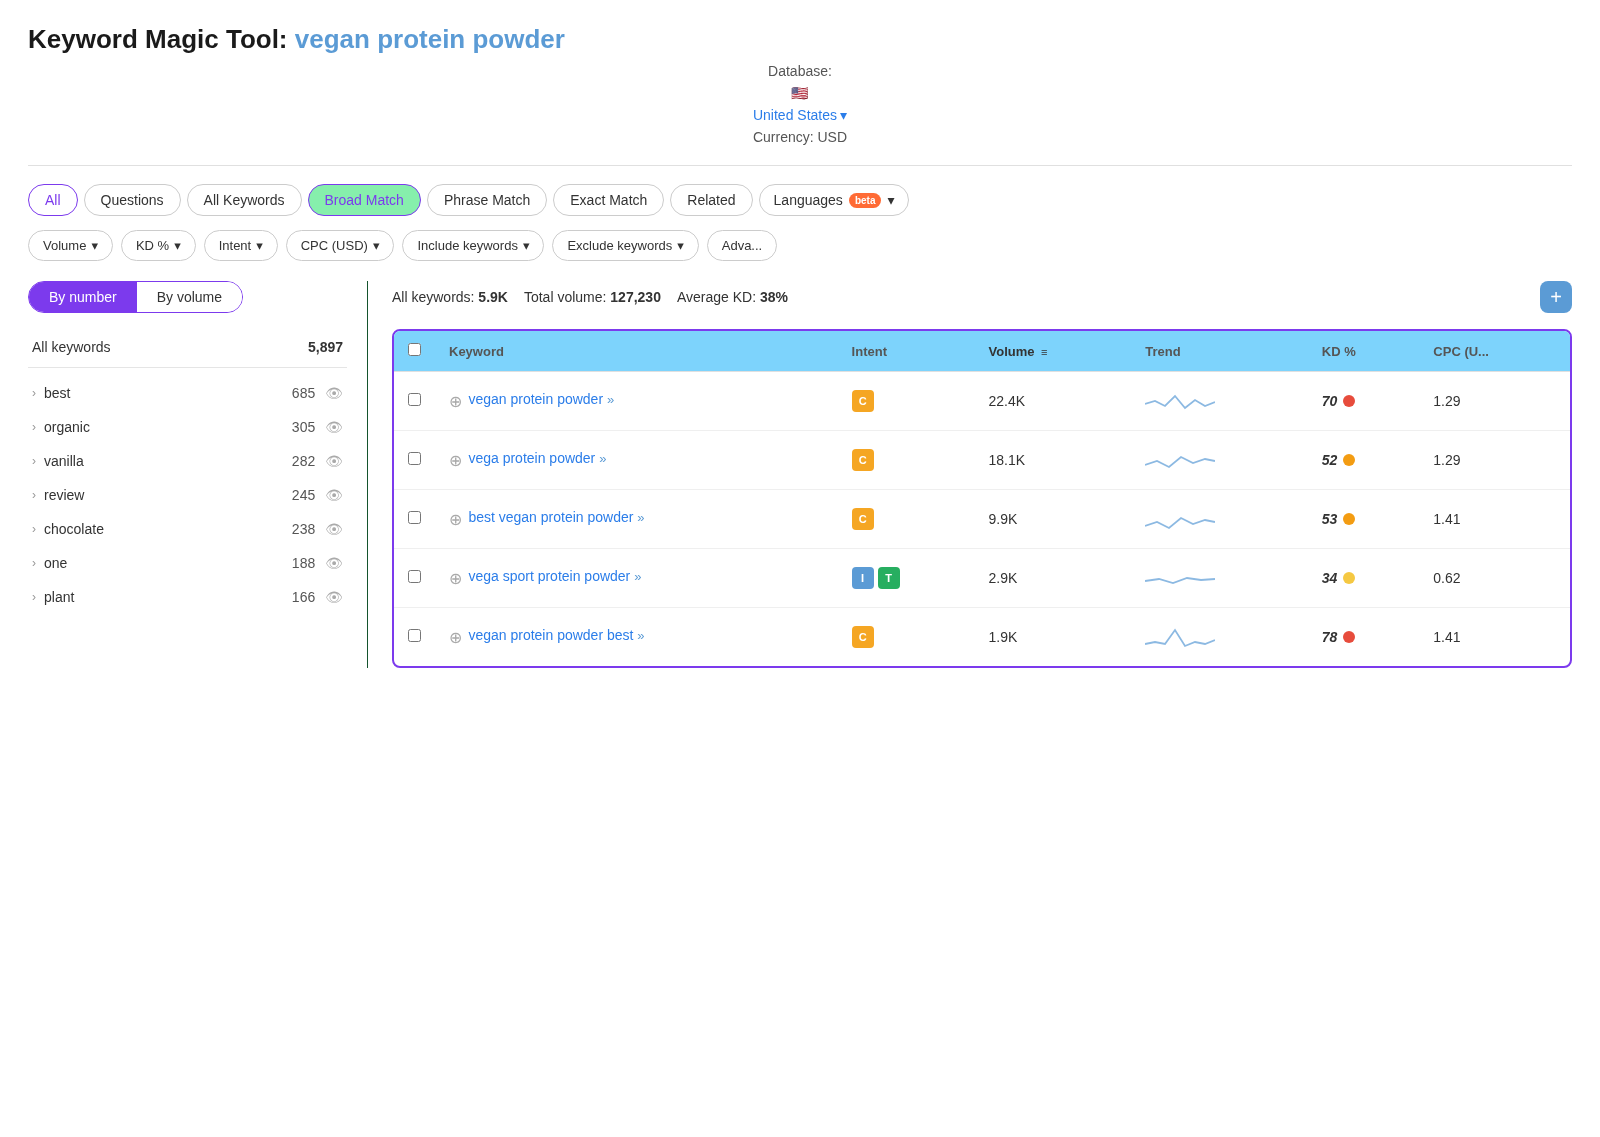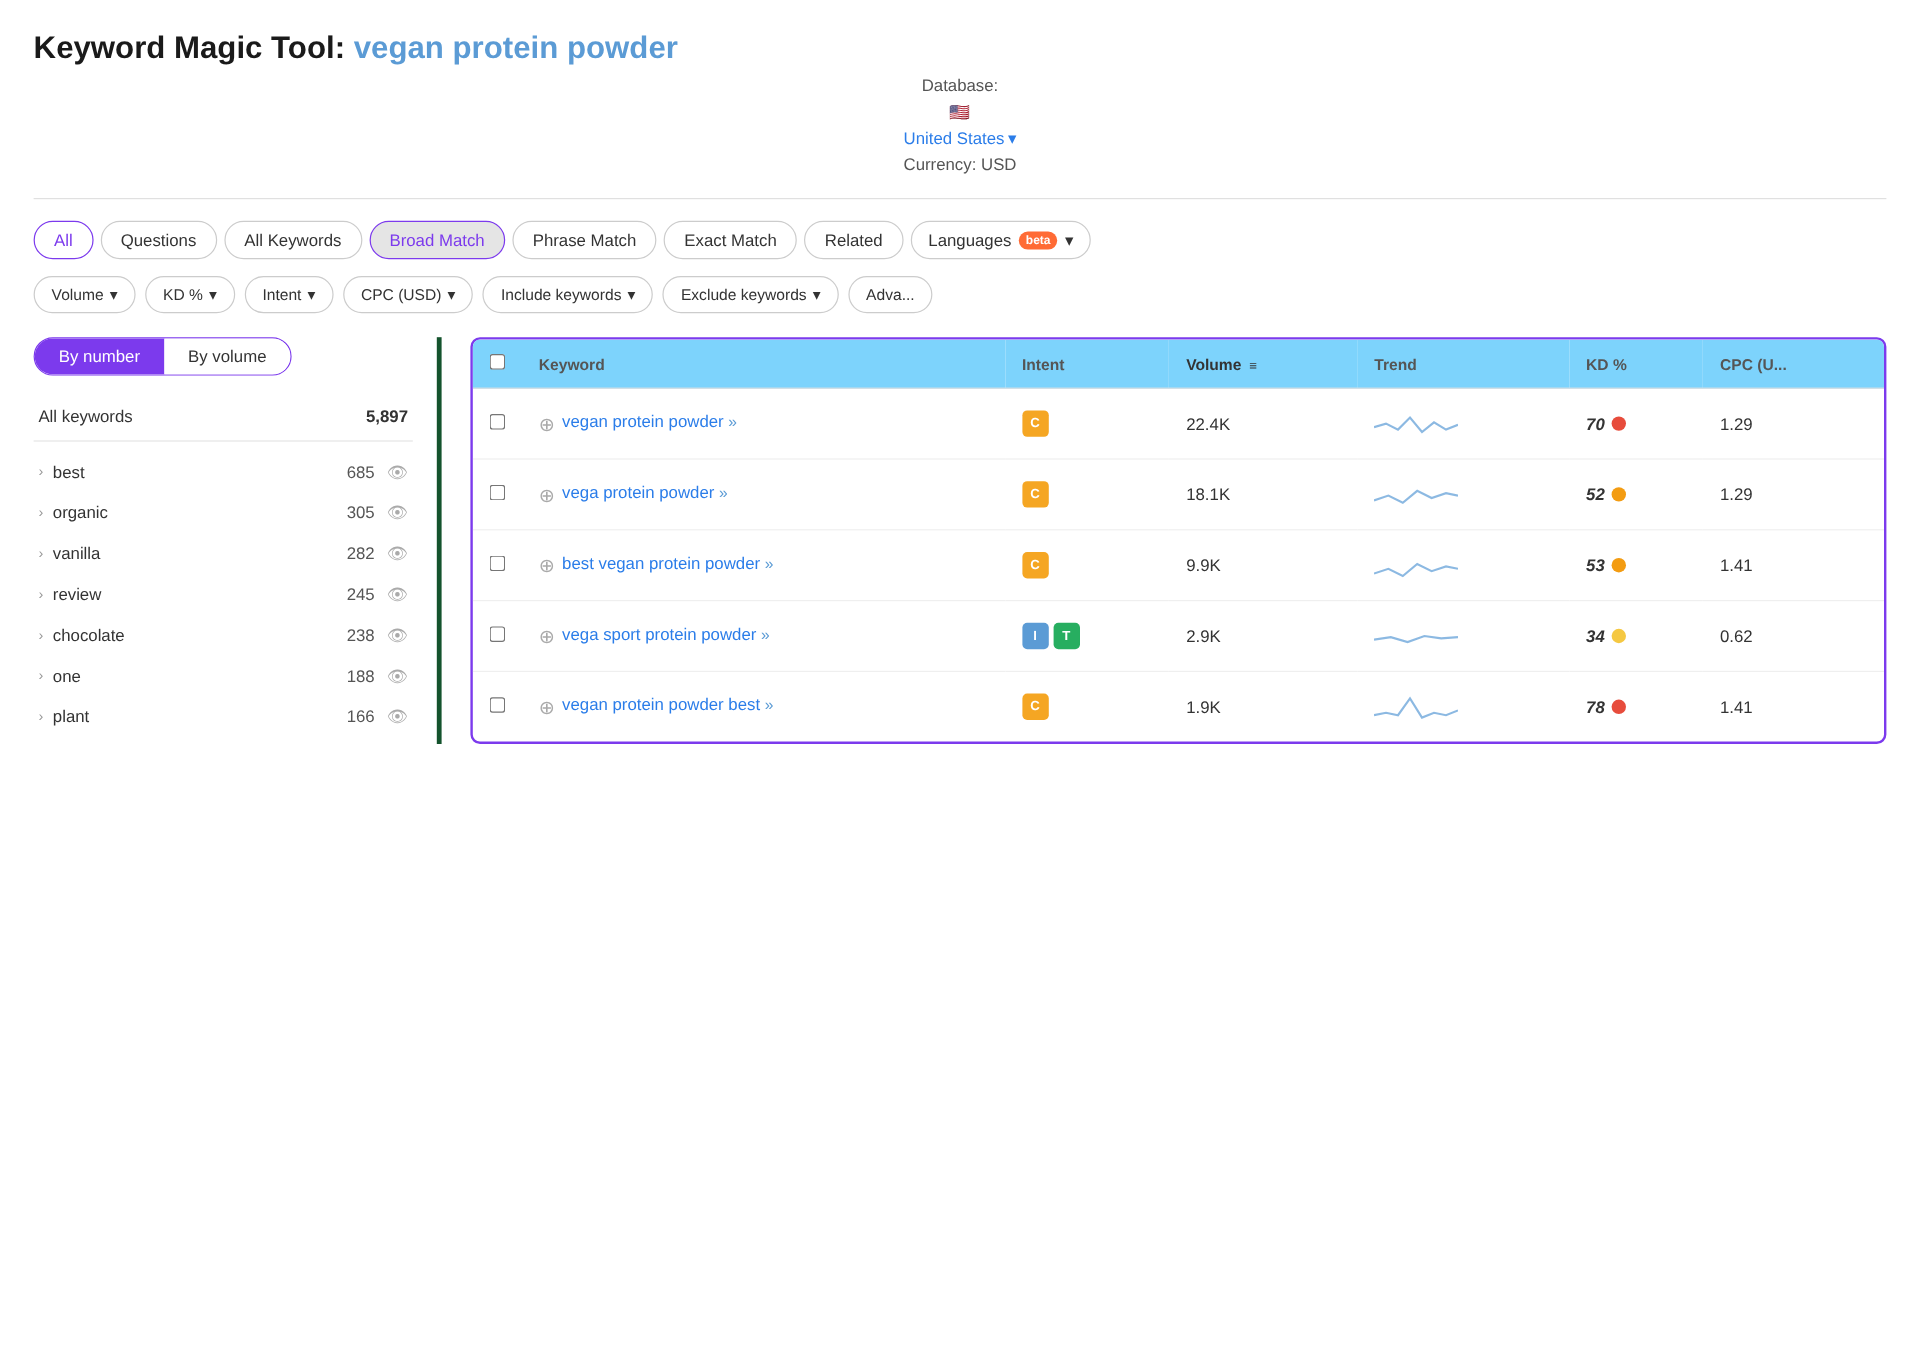--- a/index.html
+++ b/index.html
@@ -24,21 +24,21 @@
       background: #fff;
       color: #333;
       font-size: 14px;
       cursor: pointer;
       font-weight: 500;
       white-space: nowrap;
     }
     .tab-btn.active {
       border-color: #7c3aed;
       color: #7c3aed;
-      background: #e5e5e5;
+      background: #86efac;
     }
     .tab-btn.all-active {
       border-color: #7c3aed;
       background: #fff;
       color: #7c3aed;
     }
     .languages-btn {
       padding: 7px 14px;
       border-radius: 20px;
       border: 1.5px solid #ccc;
@@ -75,21 +75,21 @@
     }
 
     
     .main-content { display: flex; gap: 0; }
 
     
     .sidebar {
       width: 340px;
       min-width: 340px;
       padding-right: 20px;
-      border-right: 4px solid #14532d;
+      border-right: 1px solid #14532d;
     }
 
     .sidebar-toggle { display: flex; margin-bottom: 18px; border: 1.5px solid #7c3aed; border-radius: 20px; overflow: hidden; width: fit-content; }
     .toggle-btn {
       padding: 7px 20px;
       border: none;
       background: #fff;
       color: #333;
       font-size: 14px;
       cursor: pointer;
@@ -357,20 +357,26 @@
           <div class="sidebar-item-right">
             <span class="sidebar-item-count">166</span>
             <span class="eye-icon">👁</span>
           </div>
         </div>
       </div>
     </div>
 
     <div class="right-panel">
 
+      <div class="stats-row">
+        <span>All keywords: <strong>5.9K</strong></span>
+        <span>Total volume: <strong>127,230</strong></span>
+        <span>Average KD: <strong>38%</strong></span>
+        <button class="add-btn">+</button>
+      </div>
 
       <div class="table-wrapper">
         <table>
           <thead>
             <tr>
               <th class="checkbox-cell">
                 <input type="checkbox" style="">
               </th>
               <th>Keyword</th>
               <th>Intent</th>

